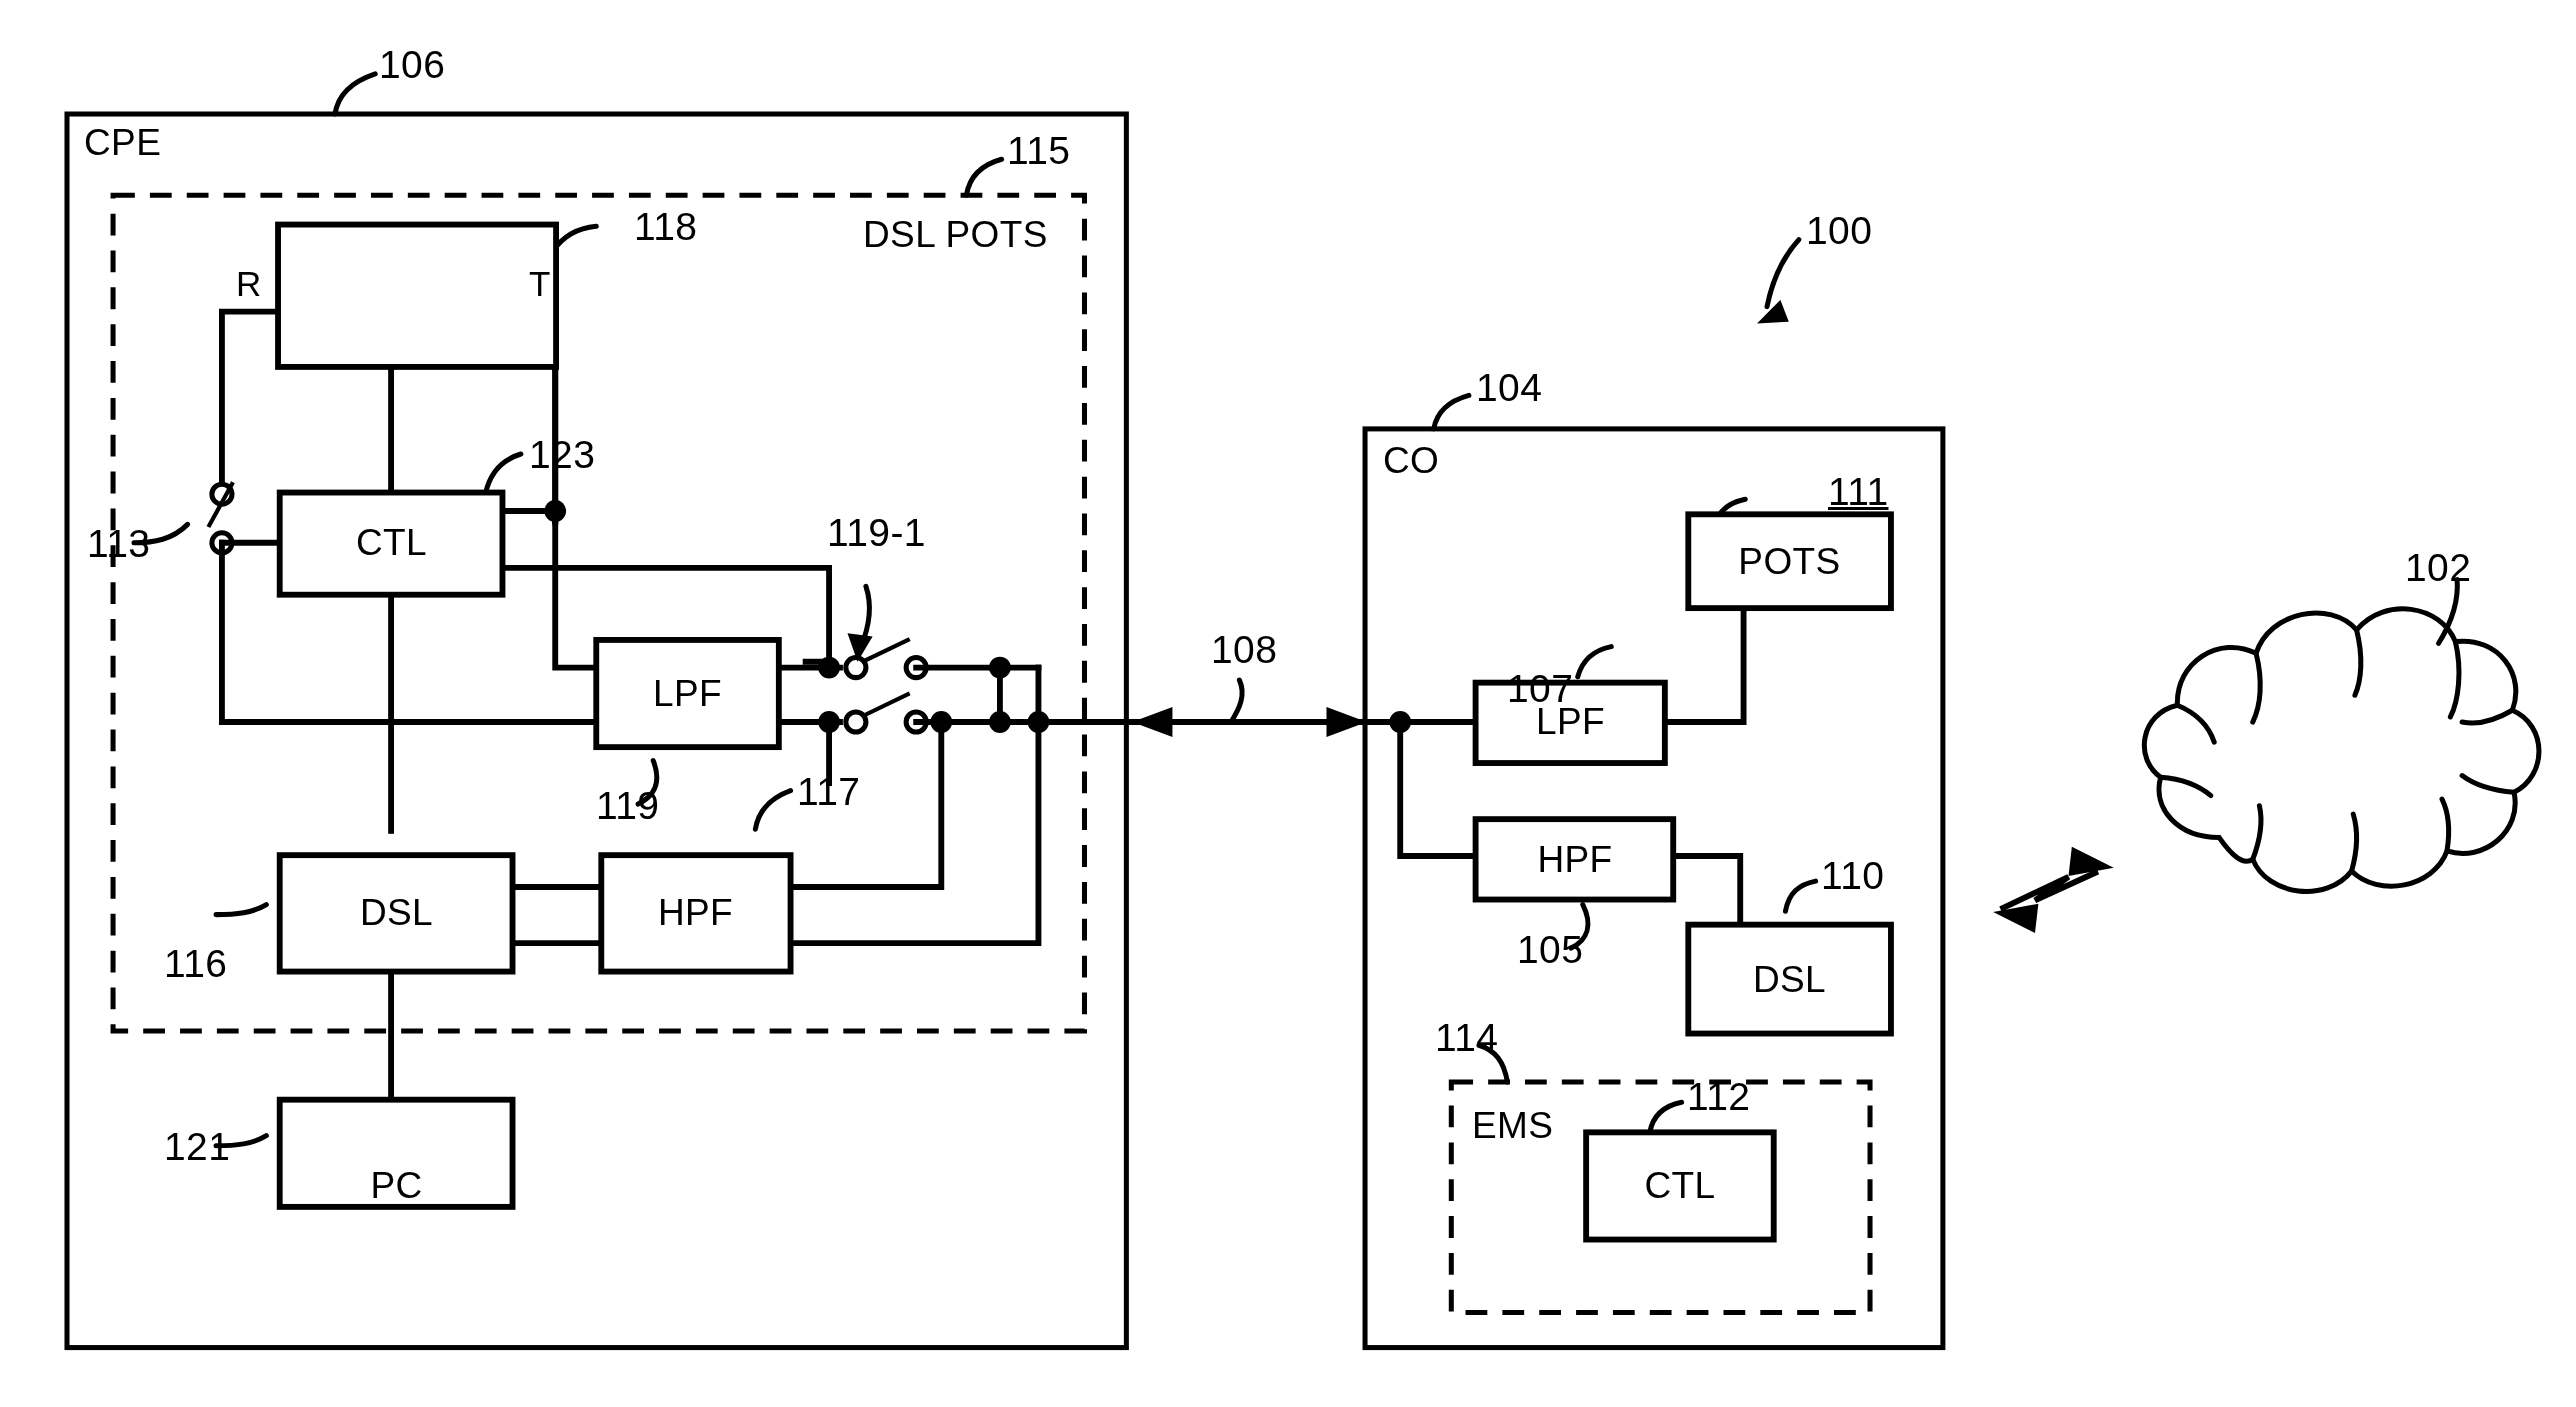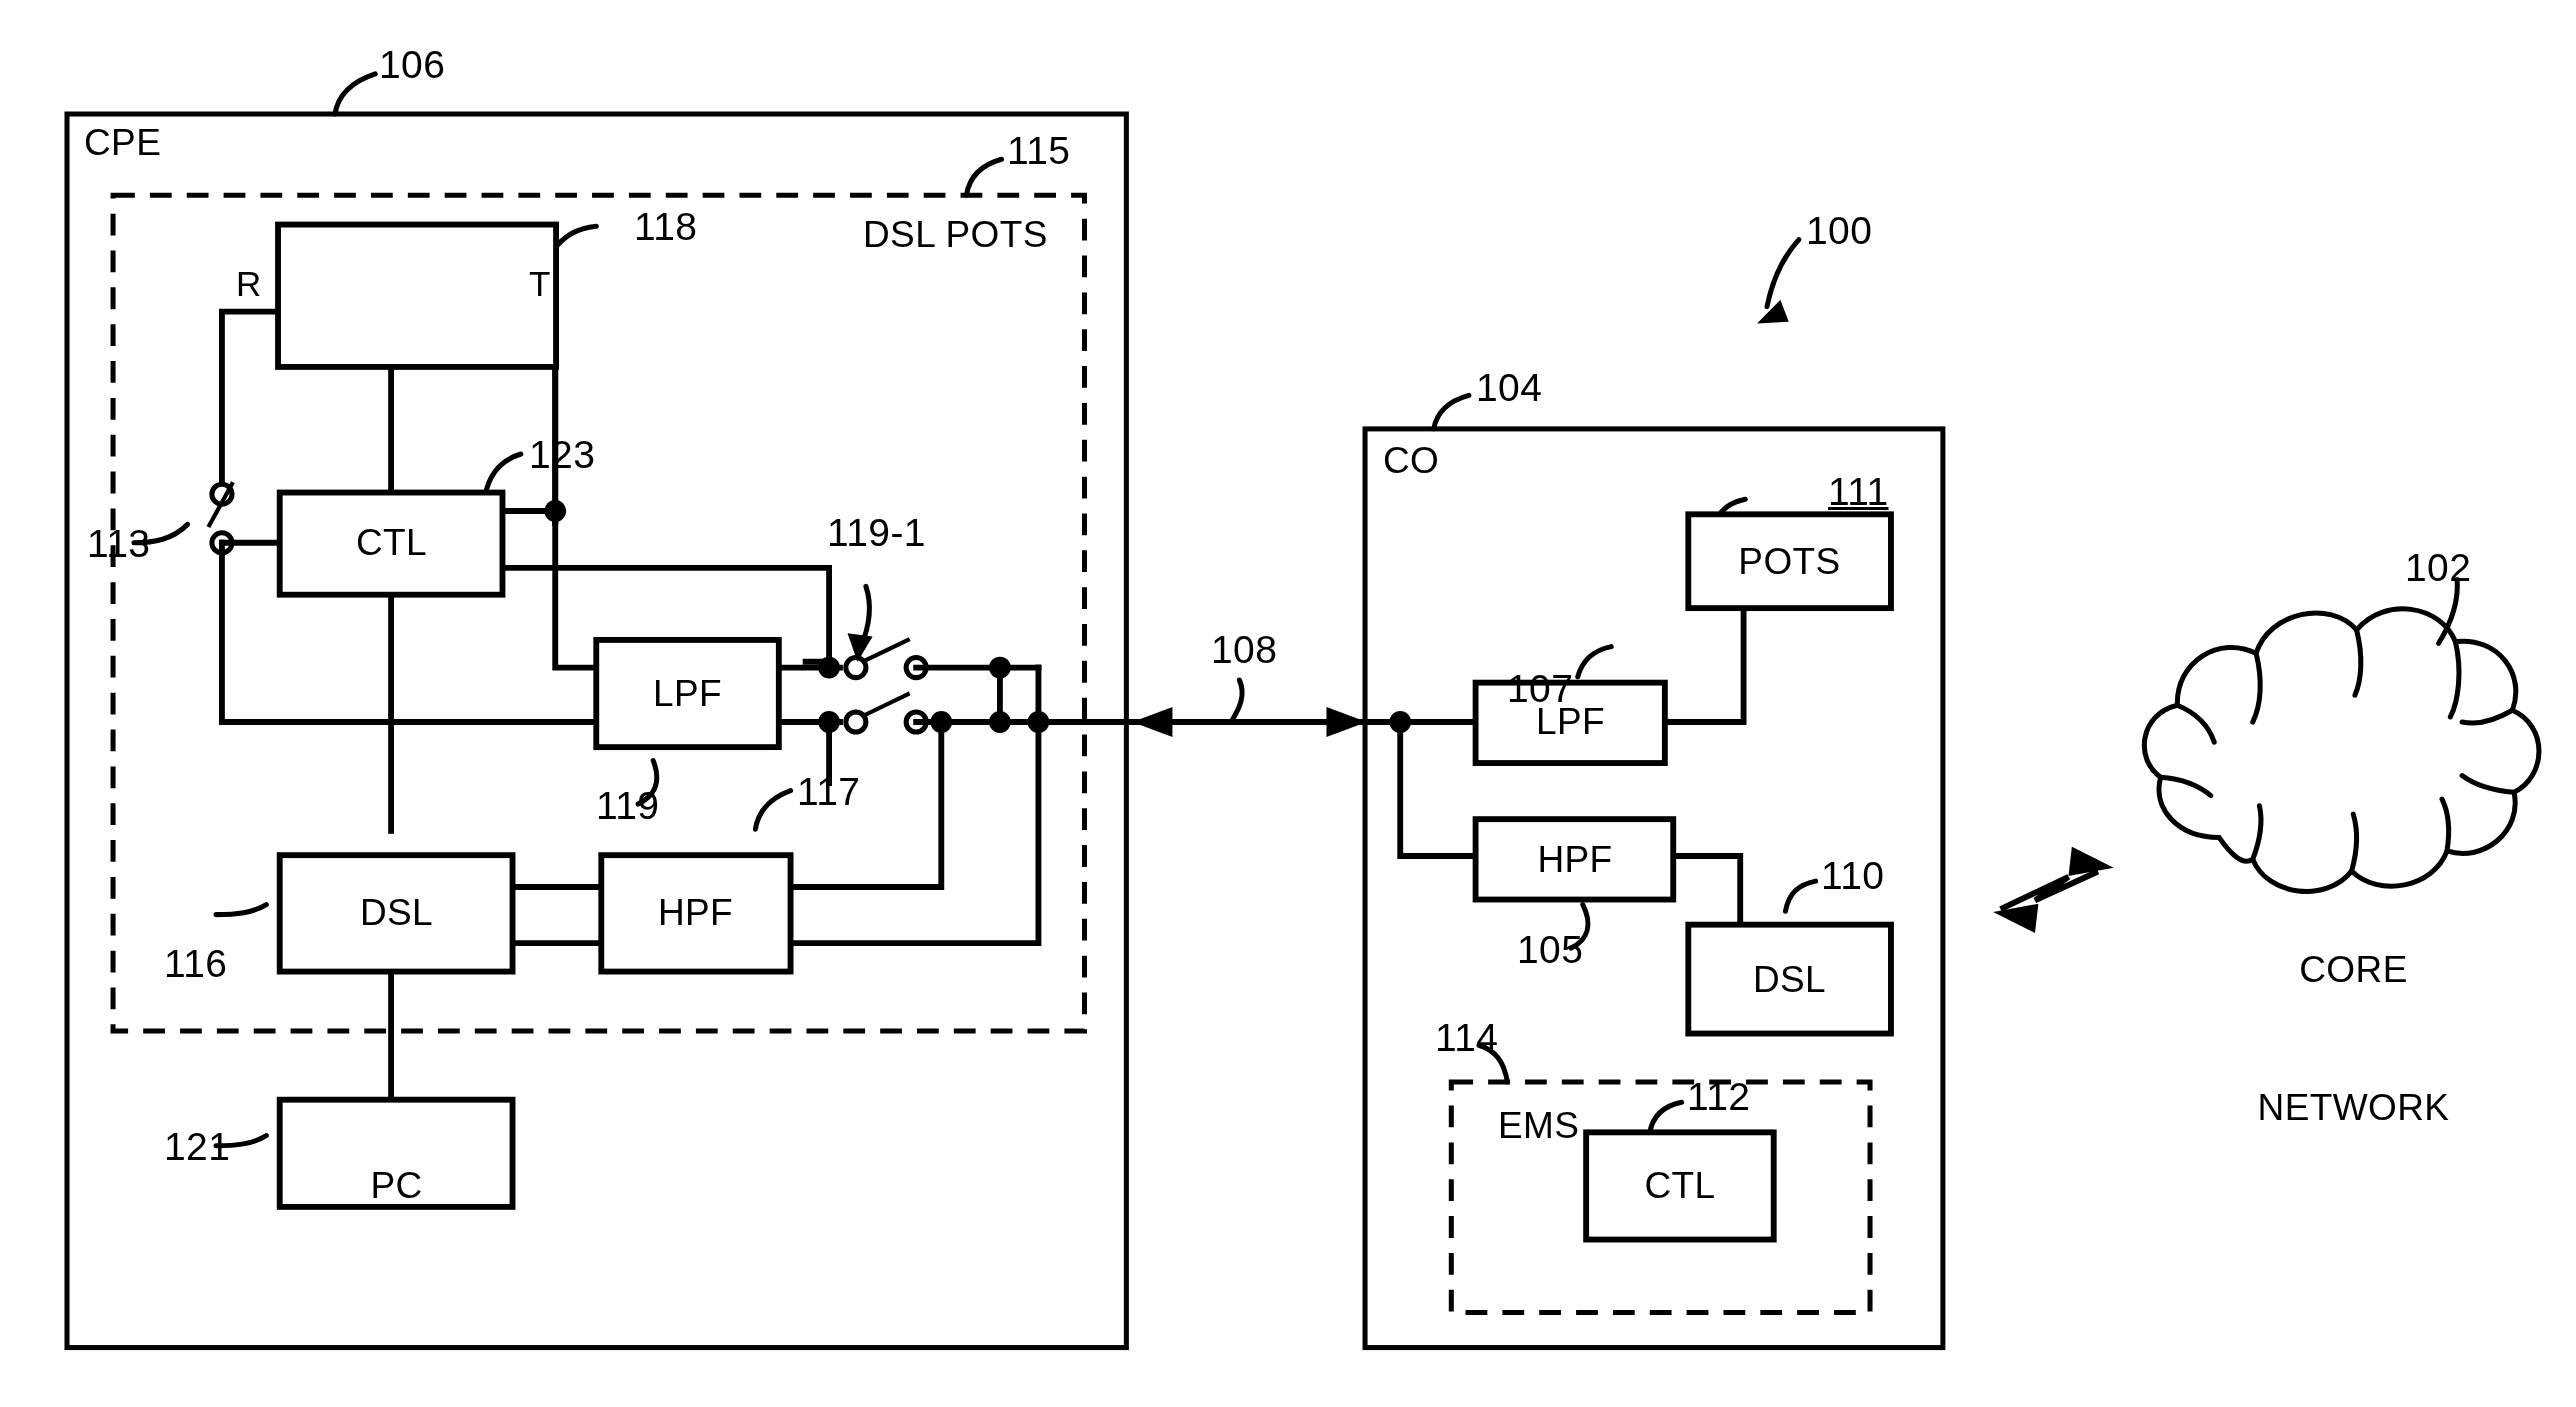--- a/index.html
+++ b/index.html
@@ -201,21 +201,21 @@
     <rect class="boxline" x="1762" y="978" width="236" height="96"></rect>
     <rect class="boxline" x="2016" y="614" width="242" height="112"></rect>
     <rect class="boxline" x="2016" y="1104" width="242" height="130"></rect>
     <rect class="boxline" x="1894" y="1352" width="224" height="128"></rect>
 
   </svg>
 
   <div class="lbl areatext" style="left:84px; top:124px;">CPE</div>
   <div class="lbl areatext" style="left:863px; top:216px;">DSL POTS</div>
   <div class="lbl areatext" style="left:1383px; top:442px;">CO</div>
-  <div class="lbl areatext" style="left:1472px; top:1107px;margin-left:26px;">EMS</div>
+  <div class="lbl areatext" style="left:1472px; top:1107px;">EMS</div>
 
   <div class="lbl ref" style="left:379px; top:45px;">106</div>
   <div class="lbl ref" style="left:1007px; top:131px;">115</div>
   <div class="lbl ref" style="left:605px; top:207px;margin-left:29px;">118</div>
   <div class="lbl ref" style="left:529px; top:435px;">123</div>
   <div class="lbl ref" style="left:87px; top:524px;">113</div>
   <div class="lbl ref" style="left:827px; top:513px;">119-1</div>
   <div class="lbl ref" style="left:596px; top:786px;">119</div>
   <div class="lbl ref" style="left:797px; top:772px;">117</div>
   <div class="lbl ref" style="left:164px; top:944px;">116</div>
@@ -239,19 +239,15 @@
   <div class="lbl blocktext" style="left:596px; top:675px; width:183px;">LPF</div>
   <div class="lbl blocktext" style="left:601px; top:894px; width:189px;">HPF</div>
   <div class="lbl blocktext" style="left:280px; top:894px; width:233px;">DSL</div>
   <div class="lbl blocktext" style="left:280px; top:1136px; width:233px;margin-top:31px;">PC</div>
   <div class="lbl blocktext" style="left:1476px; top:703px; width:189px;">LPF</div>
   <div class="lbl blocktext" style="left:1476px; top:841px; width:198px;">HPF</div>
   <div class="lbl blocktext" style="left:1688px; top:543px; width:203px;">POTS</div>
   <div class="lbl blocktext" style="left:1688px; top:961px; width:203px;">DSL</div>
   <div class="lbl blocktext" style="left:1586px; top:1167px; width:188px;">CTL</div>
 
-  <div class="lbl blocktext" style="left:2228px; top:854px; width:251px; line-height:1.25;">
-    <div>CORE</div>
-    <div>NETWORK</div>
-  </div>
 
 </div>
 
 
 </body></html>

